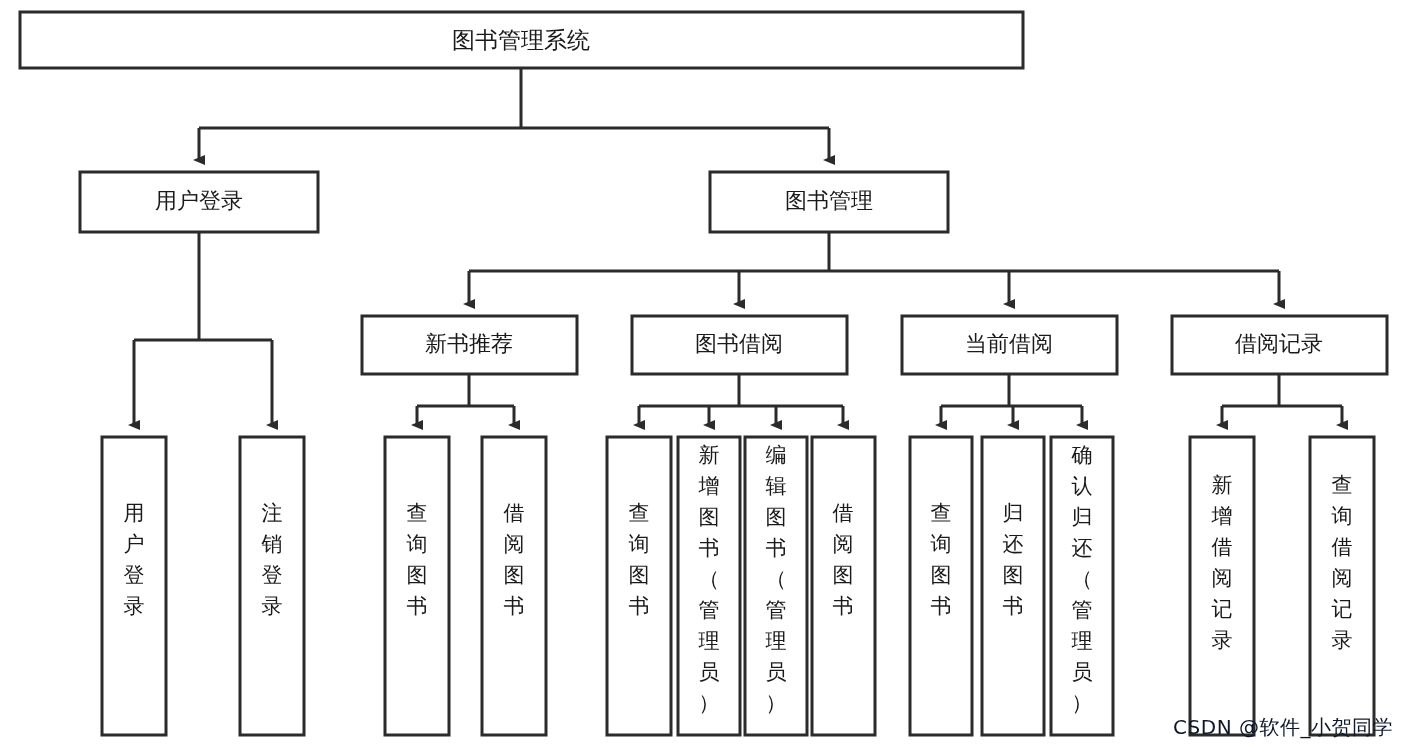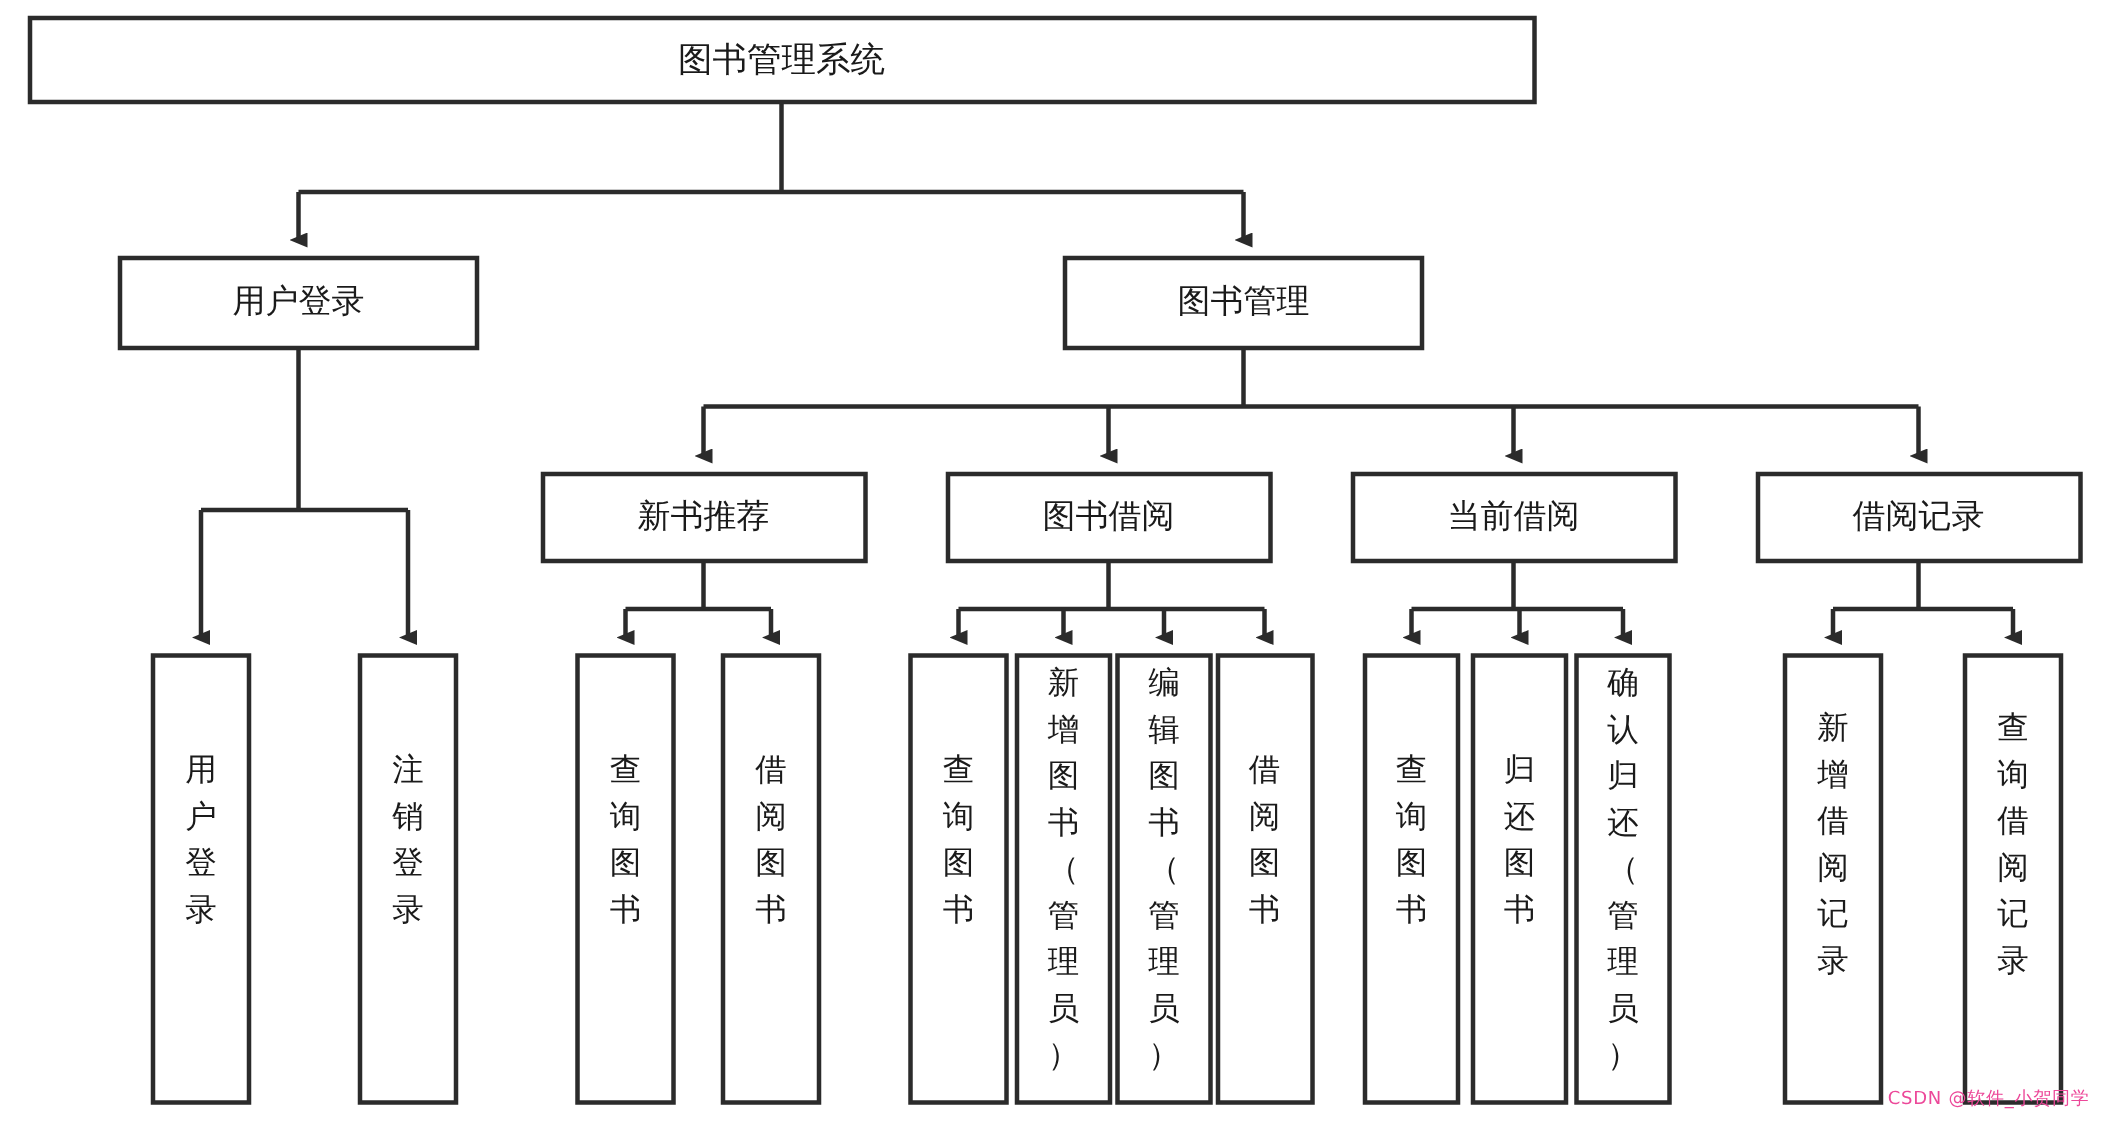--- a/index.html
+++ b/index.html
@@ -55,22 +55,22 @@
     stroke-width: 3;
     fill: none;
     stroke-linecap: butt;
     stroke-linejoin: miter;
   }
   .watermark {
     position: absolute;
     right: 12px;
     bottom: 6px;
     font-family: "DejaVu Sans", "Liberation Sans", sans-serif;
-    font-size: 12px;
-    color: #ec4899;
+    font-size: 20px;
+    color: #0f172a;
     white-space: nowrap;
     letter-spacing: 0.5px;
     pointer-events: none;
   }
 </style>
 </head>
 <body>
 
 <div id="diagram-root">
 

